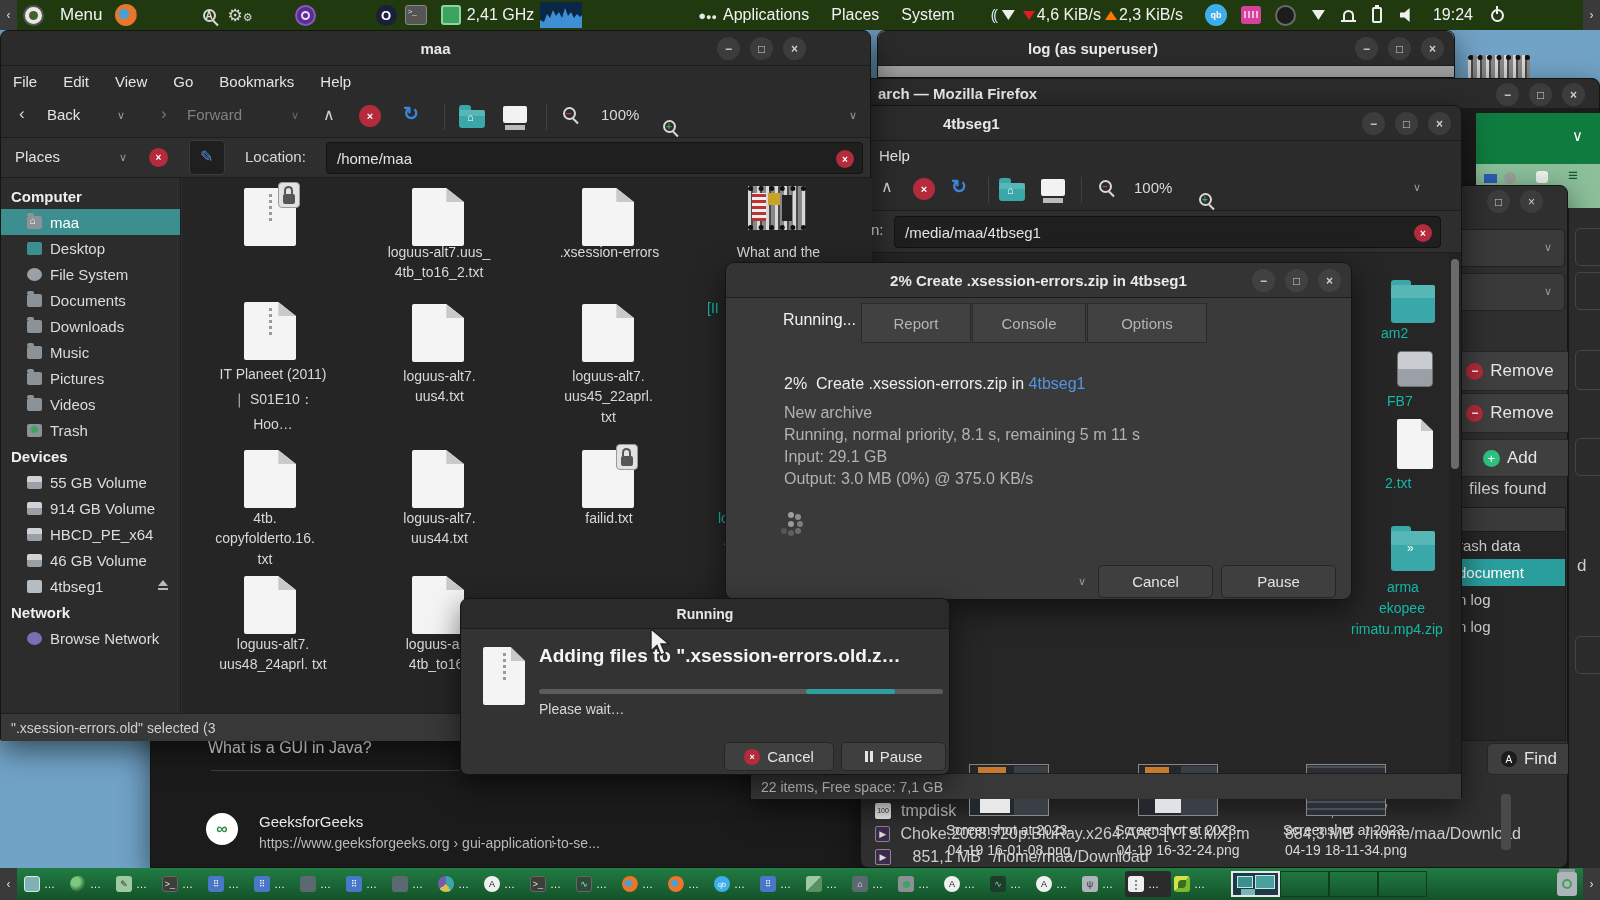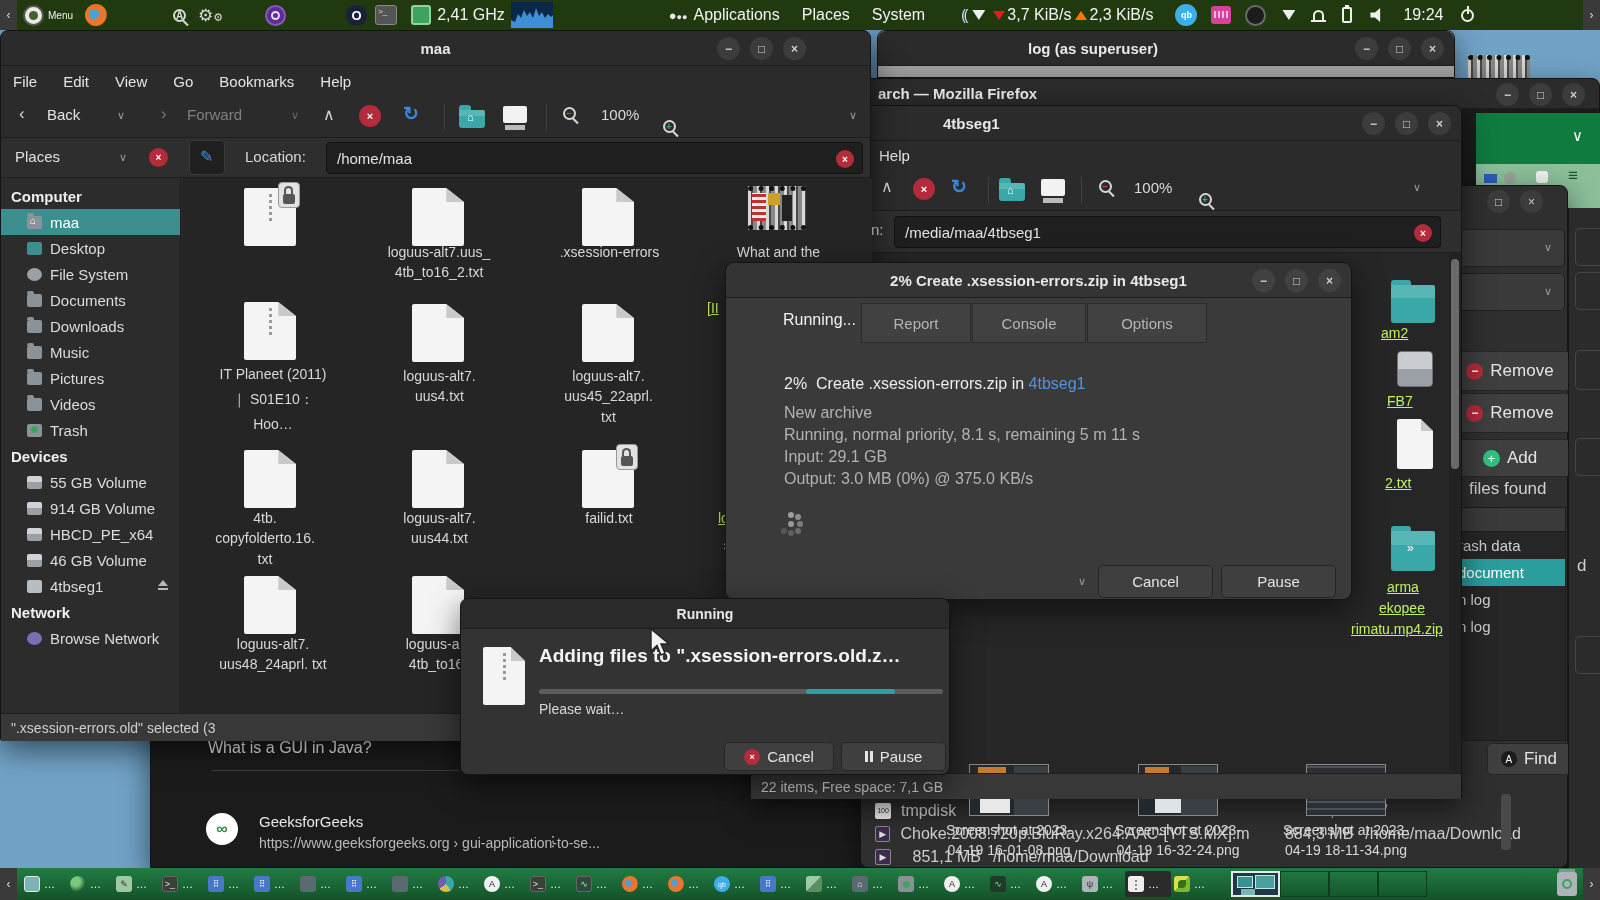--- a/index.html
+++ b/index.html
@@ -87,21 +87,21 @@
              display:flex; align-items:center; justify-content:center; position:absolute; }
 
   
   #taskbar { position:absolute; left:0; top:868px; width:1600px; height:32px;
              background:linear-gradient(#217c43,#14522a); z-index:40; display:flex; align-items:center; }
   .tb-btn { display:flex; align-items:center; gap:4px; width:46px; height:26px; padding-left:3px; flex:none;
             color:#fff; font-size:11px; border-radius:3px; }
   .tb-ic { width:16px; height:16px; flex:none; border-radius:3px; position:relative; display:flex; align-items:center; justify-content:center; font-size:9px; }
   .ws-cell { width:49px; height:26px; border:1px solid #0e3d1f; flex:none; position:relative; }
 
-  .frag { position:absolute; font-size:14px; color:#bef264;text-decoration:underline; }
+  .frag { position:absolute; font-size:14px; color:#14b8a6; }
   .listrow { height:27px; display:flex; align-items:center; padding-left:8px; font-size:15px; color:#d0d0d0; }
 </style>
 </head>
 <body>
 
 <div id="screen">
 
   <div class="filmstrip" style="left:1468px; top:55px; width:62px; height:34px; z-index:1;"></div>
 
   <div class="window" style="left:877px; top:30px; width:578px; height:48px; z-index:2;">
@@ -577,21 +577,21 @@
 
   <svg class="abs" style="left:648px; top:628px; z-index:30;" width="22" height="30">
     <path d="M3,1 L3,23 L9,17.5 L13,27 L17,25.2 L13,16 L21,16 Z" fill="#f2f2f2" stroke="#222" stroke-width="1.4"></path>
   </svg>
 
   <div id="panel">
     <div class="edge-box">‹</div>
     <div class="circ" style="width:21px; height:21px; margin-left:6px; background:#e8e8e8; border:2px solid #555;">
         <span style="width:9px;height:9px;border-radius:50%;background:#44602c;"></span>
       </div>
-    <span class="p-item" style="margin-left:4px; font-size:10px;">Menu</span>
+    <span class="p-item" style="margin-left:16px; font-size:17px;">Menu</span>
     <div class="circ" style="width:22px; height:22px; margin-left:12px; background:radial-gradient(circle at 40% 45%, #4aa0d5 28%, #e8762c 30% 70%, #c2501f 71%);"></div>
     <div class="mag" style="margin-left:66px;">
         <span class="sign" style="color:#ddd;">A</span>
       </div>
     <span style="margin-left:12px; color:#d8d8d8; font-size:17px;">⚙<span style="font-size:11px;">⚙</span></span>
     <div class="circ" style="width:21px; height:21px; margin-left:42px; background:#5c2d91; border:2px solid #8a56c2;">
         <span style="width:9px;height:9px;border-radius:50%;border:2px solid #e8d8ff;"></span>
       </div>
     <div class="circ" style="width:21px; height:21px; margin-left:60px; background:#1a1f3a; color:#fff; font-weight:bold; font-size:13px;">O</div>
     <div style="width:22px; height:20px; margin-left:8px; background:#555; border:1px solid #888; border-radius:3px; color:#cfe8cf; font-size:8px; padding:1px 2px;">&gt;_</div>
@@ -602,21 +602,21 @@
           <path d="M0,26 L0,18 L4,20 L7,12 L10,16 L13,8 L16,14 L19,10 L22,16 L25,6 L28,14 L31,10 L34,16 L37,12 L40,15 L42,13 L42,26 Z" fill="#3f8fd4"></path>
         </svg>
     </div>
     <span style="margin-left:116px; color:#e8e8e8; font-size:13px;">●<span style="font-size:9px;">●●</span></span>
     <span class="p-item" style="margin-left:6px; font-size:16px;">Applications</span>
     <span class="p-item" style="margin-left:22px; font-size:16px;">Places</span>
     <span class="p-item" style="margin-left:22px; font-size:16px;">System</span>
     <span style="margin-left:36px; color:#cfe8ff; font-size:14px; letter-spacing:-2px;">((&nbsp;</span>
     <div class="wifi-tri" style="margin-left:4px;"></div>
     <div class="tri-down" style="margin-left:8px;"></div>
-    <span class="p-item" style="margin-left:2px; font-size:16px;">3,7 KiB/s</span>
+    <span class="p-item" style="margin-left:2px; font-size:16px;">4,6 KiB/s</span>
     <div class="tri-up" style="margin-left:4px;"></div>
     <span class="p-item" style="margin-left:2px; font-size:16px;">2,3 KiB/s</span>
     <div class="circ" style="width:22px; height:22px; margin-left:22px; background:#3daee9; color:#fff; font-size:9px; font-weight:bold;">qb</div>
     <div style="width:20px; height:18px; margin-left:14px; background:#d6429b; border-radius:3px;">
         <div style="margin:5px 3px; height:7px; background:repeating-linear-gradient(90deg,#f3b7dd 0 2px,transparent 2px 4px);"></div>
       </div>
     <div class="circ" style="width:21px; height:21px; margin-left:14px; background:#1c1c1c; border:2px solid #6a6a6a;"></div>
     <div class="wifi-tri" style="margin-left:16px;"></div>
     <div class="bell" style="margin-left:18px;"></div>
     <div class="batt" style="margin-left:18px;"></div>

